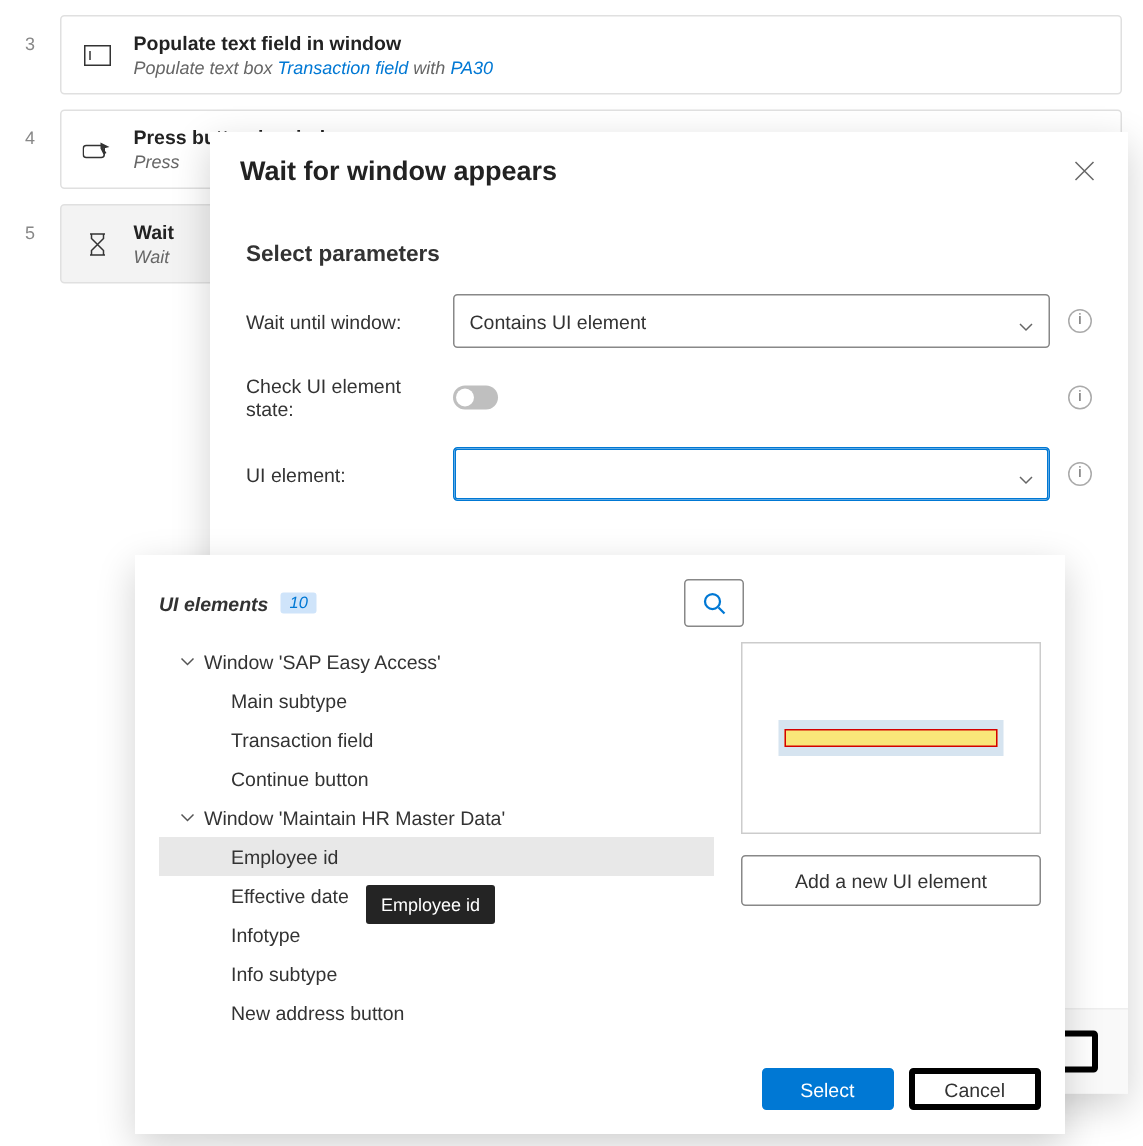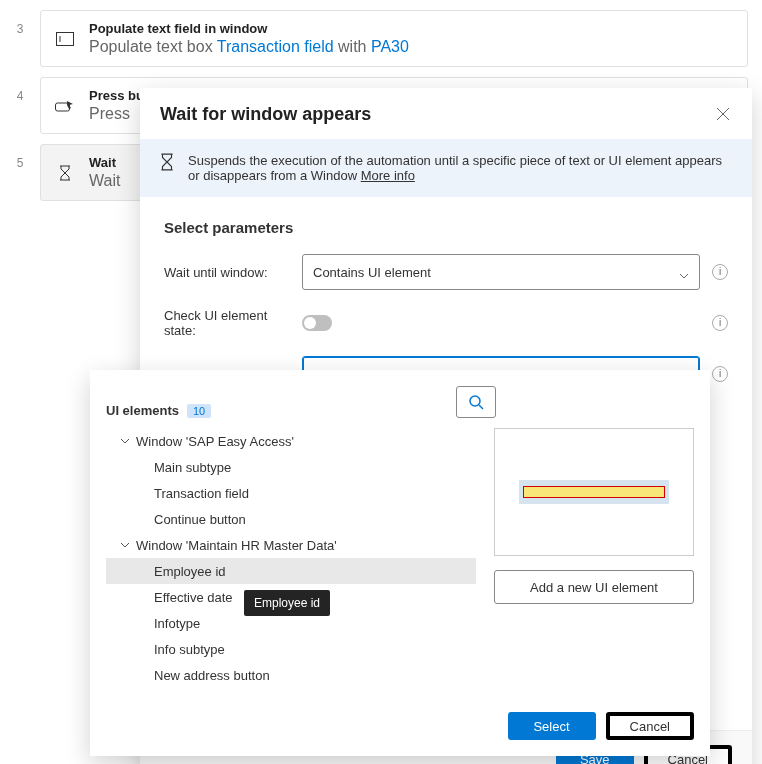--- a/index.html
+++ b/index.html
@@ -7,21 +7,21 @@
 
   
   .flow-area { padding: 10px 0 0 0; }
   .flow-row { display: flex; align-items: flex-start; margin-bottom: 10px; }
   .flow-num { width: 40px; text-align: center; font-size: 12px; color: #888; padding-top: 12px; }
   .flow-card { flex: 1; border: 1px solid #e0e0e0; border-radius: 3px; padding: 10px 12px; display: flex; align-items: center; margin-right: 14px; }
   .flow-card.selected { background: #f3f3f3; }
   .flow-icon { width: 24px; height: 24px; display: flex; align-items: center; justify-content: center; margin-right: 12px; color: #333; flex-shrink: 0; }
   .flow-text { font-size: 13px; }
   .flow-title { color: #222; font-weight: 600; margin-bottom: 2px; }
-  .flow-sub { color: #666; font-size: 16px; }
+  .flow-sub { color: #666; font-size: 12px; font-style: italic; }
   .flow-sub .link { color: #0078d4; }
 
   
   .dialog {
     position: absolute;
     top: 88px; left: 140px;
     width: 612px;
     background: #fff;
     box-shadow: 0 8px 24px rgba(0,0,0,0.18);
   }
@@ -67,21 +67,21 @@
 
   
   .picker {
     position: absolute;
     top: 370px; left: 90px;
     width: 620px;
     background: #fff;
     box-shadow: 0 8px 24px rgba(0,0,0,0.18);
     padding: 16px 16px 16px 16px;
   }
-  .picker-top { display: flex; align-items: flex-end; justify-content: space-between; margin-bottom: 10px; width: 390px; }
+  .picker-top { display: flex; align-items: center; justify-content: space-between; margin-bottom: 10px; width: 390px; font-style: italic; }
   .picker-title-wrap { display: flex; align-items: center; gap: 8px; }
   .picker-title { font-size: 13px; font-weight: 600; color: #333; }
   .count-badge { background: #cfe4fa; color: #0078d4; font-size: 11px; padding: 1px 6px; border-radius: 2px; }
   .search-btn {
     width: 40px; height: 32px; border: 1px solid #888; border-radius: 3px;
     display: flex; align-items: center; justify-content: center; color: #0078d4;
   }
   .picker-body { display: flex; gap: 18px; }
   .tree { flex: 1; font-size: 13px; color: #333; }
   .tree-row { display: flex; align-items: center; height: 26px; padding-left: 4px; cursor: pointer; }
@@ -165,30 +165,20 @@
 
 <div class="dialog">
   <div class="dialog-header">
     <div class="dialog-title">Wait for window appears</div>
     <div class="close-x">
       <svg width="14" height="14" viewBox="0 0 14 14">
           <path d="M1 1 L13 13 M13 1 L1 13" stroke="currentColor" stroke-width="1"></path>
         </svg>
     </div>
   </div>
-  <div class="info-band">
-    <div>
-      <svg width="14" height="18" viewBox="0 0 12 16">
-          <path d="M1 1 H11 M1 15 H11 M2 1 V4 L6 8 L2 12 V15 M10 1 V4 L6 8 L10 12 V15" fill="none" stroke="#333"></path>
-        </svg>
-    </div>
-    <div>
-      <span>Suspends the execution of the automation until a specific piece of text or UI element appears or disappears from a Window </span><span class="more">More info</span>
-    </div>
-  </div>
   <div class="params">
     <div class="params-heading">Select parameters</div>
 
     <div class="param-row">
       <div class="param-label">Wait until window:</div>
       <div class="param-control">
         <div class="dropdown">
           <span>Contains UI element</span>
           <span class="chevron"><svg width="10" height="6" viewBox="0 0 10 6">
                 <path d="M1 1 L5 5 L9 1" fill="none" stroke="currentColor"></path>

